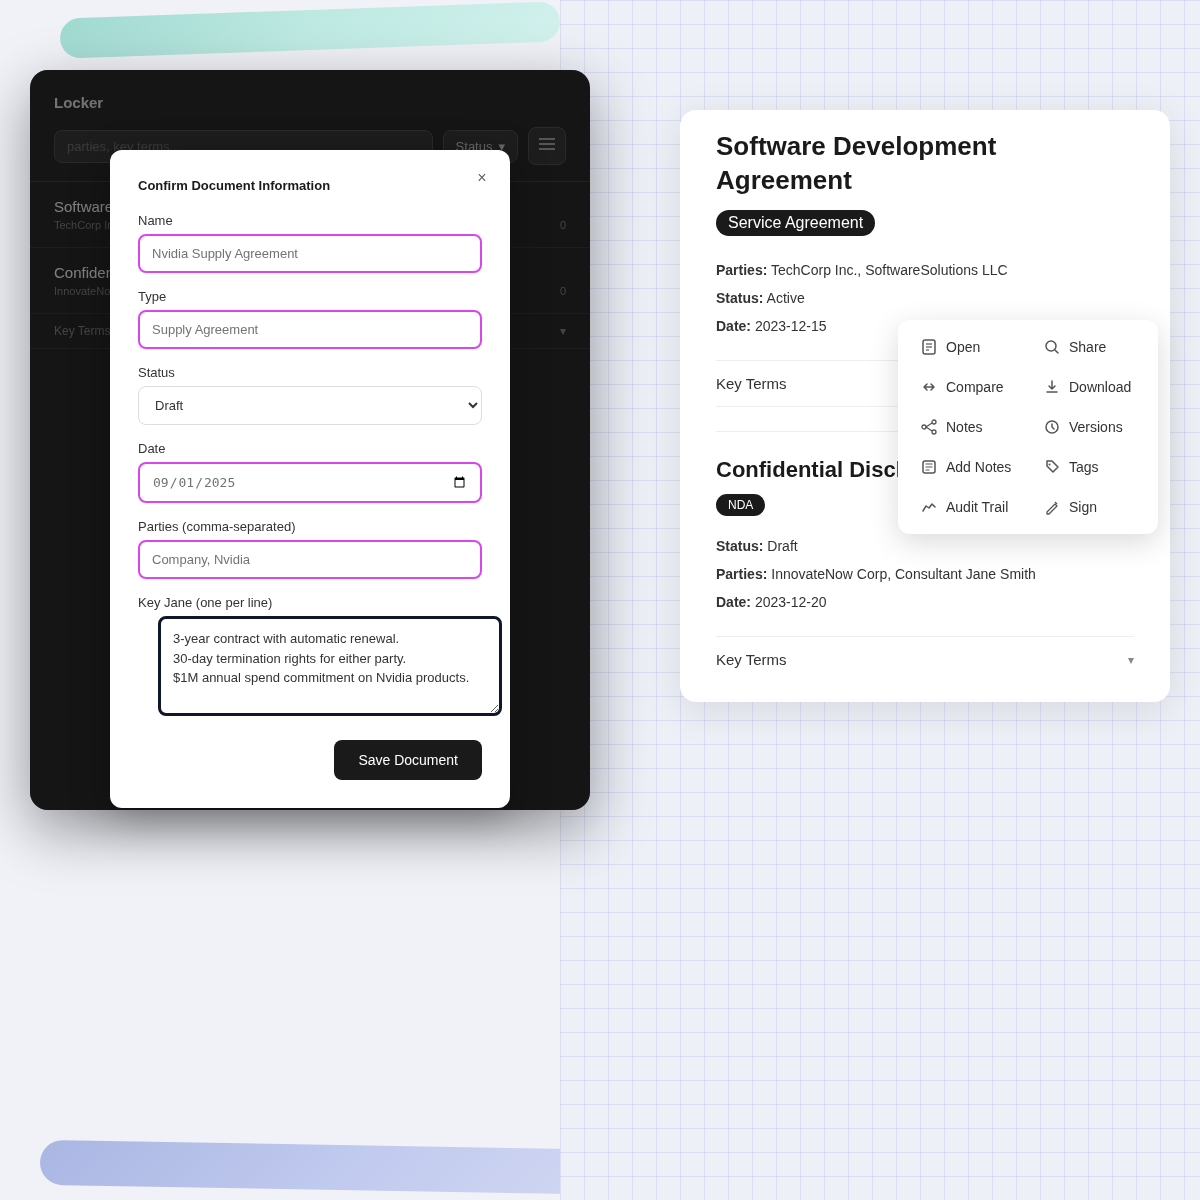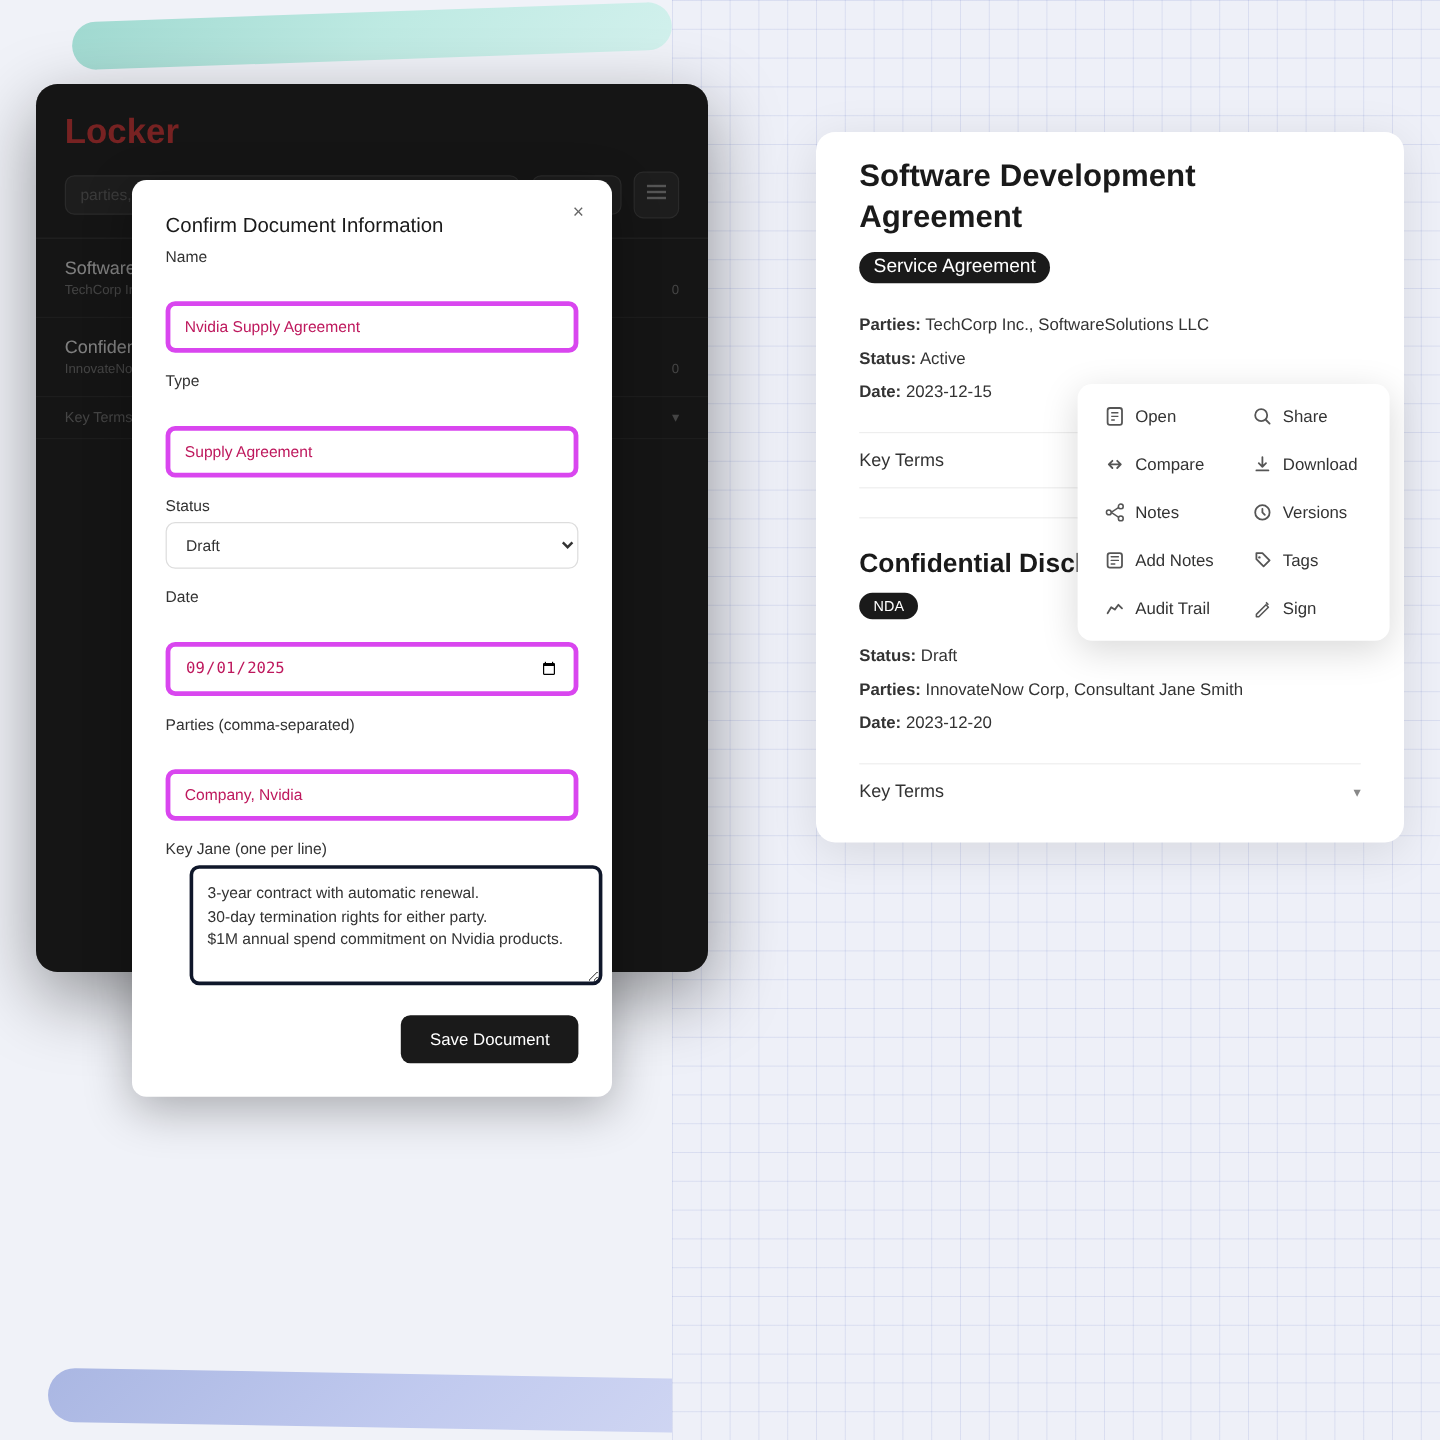--- a/index.html
+++ b/index.html
@@ -62,23 +62,23 @@
       overflow: hidden;
       box-shadow: 0 20px 60px rgba(0,0,0,0.4);
     }
 
     .left-panel-header {
       padding: 24px 24px 16px;
       color: #fff;
     }
 
     .left-panel-title {
-      font-size: 29px;
+      font-size: 15px;
       font-weight: 600;
-      color: #ef4444;
+      color: #e5e5e5;
     }
 
     .left-panel-search-row {
       display: flex;
       gap: 10px;
       margin-top: 16px;
       align-items: center;
     }
 
     .search-input-dark {
@@ -174,24 +174,24 @@
     .modal {
       background: #fff;
       border-radius: 12px;
       padding: 28px;
       width: 400px;
       box-shadow: 0 10px 40px rgba(0,0,0,0.3);
       position: relative;
     }
 
     .modal-title {
-      font-size: 17px;
-      font-weight: 400;
+      font-size: 13px;
+      font-weight: 700;
       color: #1a1a1a;
-      margin-bottom: 8px;
+      margin-bottom: 20px;
     }
 
     .modal-close {
       position: absolute;
       top: 16px;
       right: 16px;
       width: 24px;
       height: 24px;
       border: none;
       background: none;
@@ -210,27 +210,26 @@
     .form-label {
       display: block;
       font-size: 13px;
       font-weight: 500;
       color: #333;
       margin-bottom: 6px;
     }
 
     .form-input {
       width: 100%;
-      border: 4px solid #d946ef;
+      border: 2px solid #d946ef;
       border-radius: 8px;
       padding: 10px 12px;
       font-size: 13px;
-      color: #be185d;
+      color: #737373;
       background: #fff;
-      margin-top: 24px;
     }
 
     .form-select {
       width: 100%;
       border: 1px solid #ddd;
       border-radius: 8px;
       padding: 10px 12px;
       font-size: 13px;
       color: #333;
       background: #fff;

